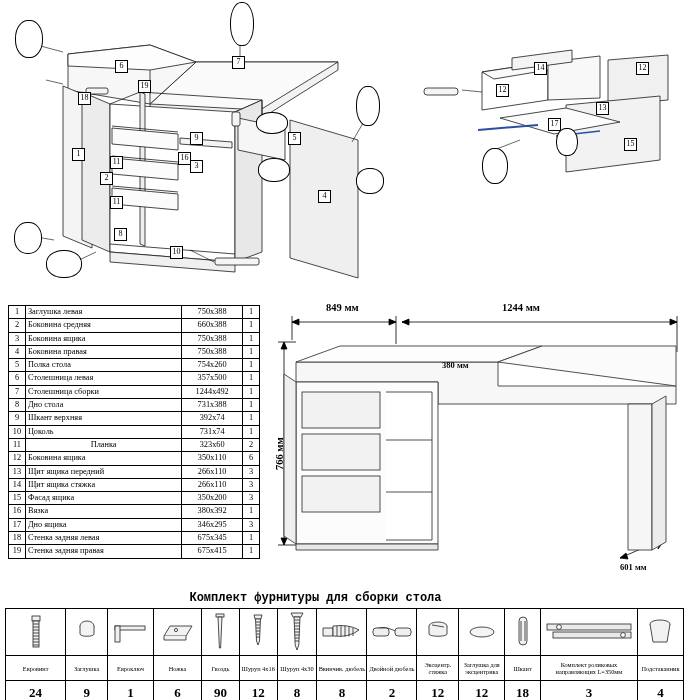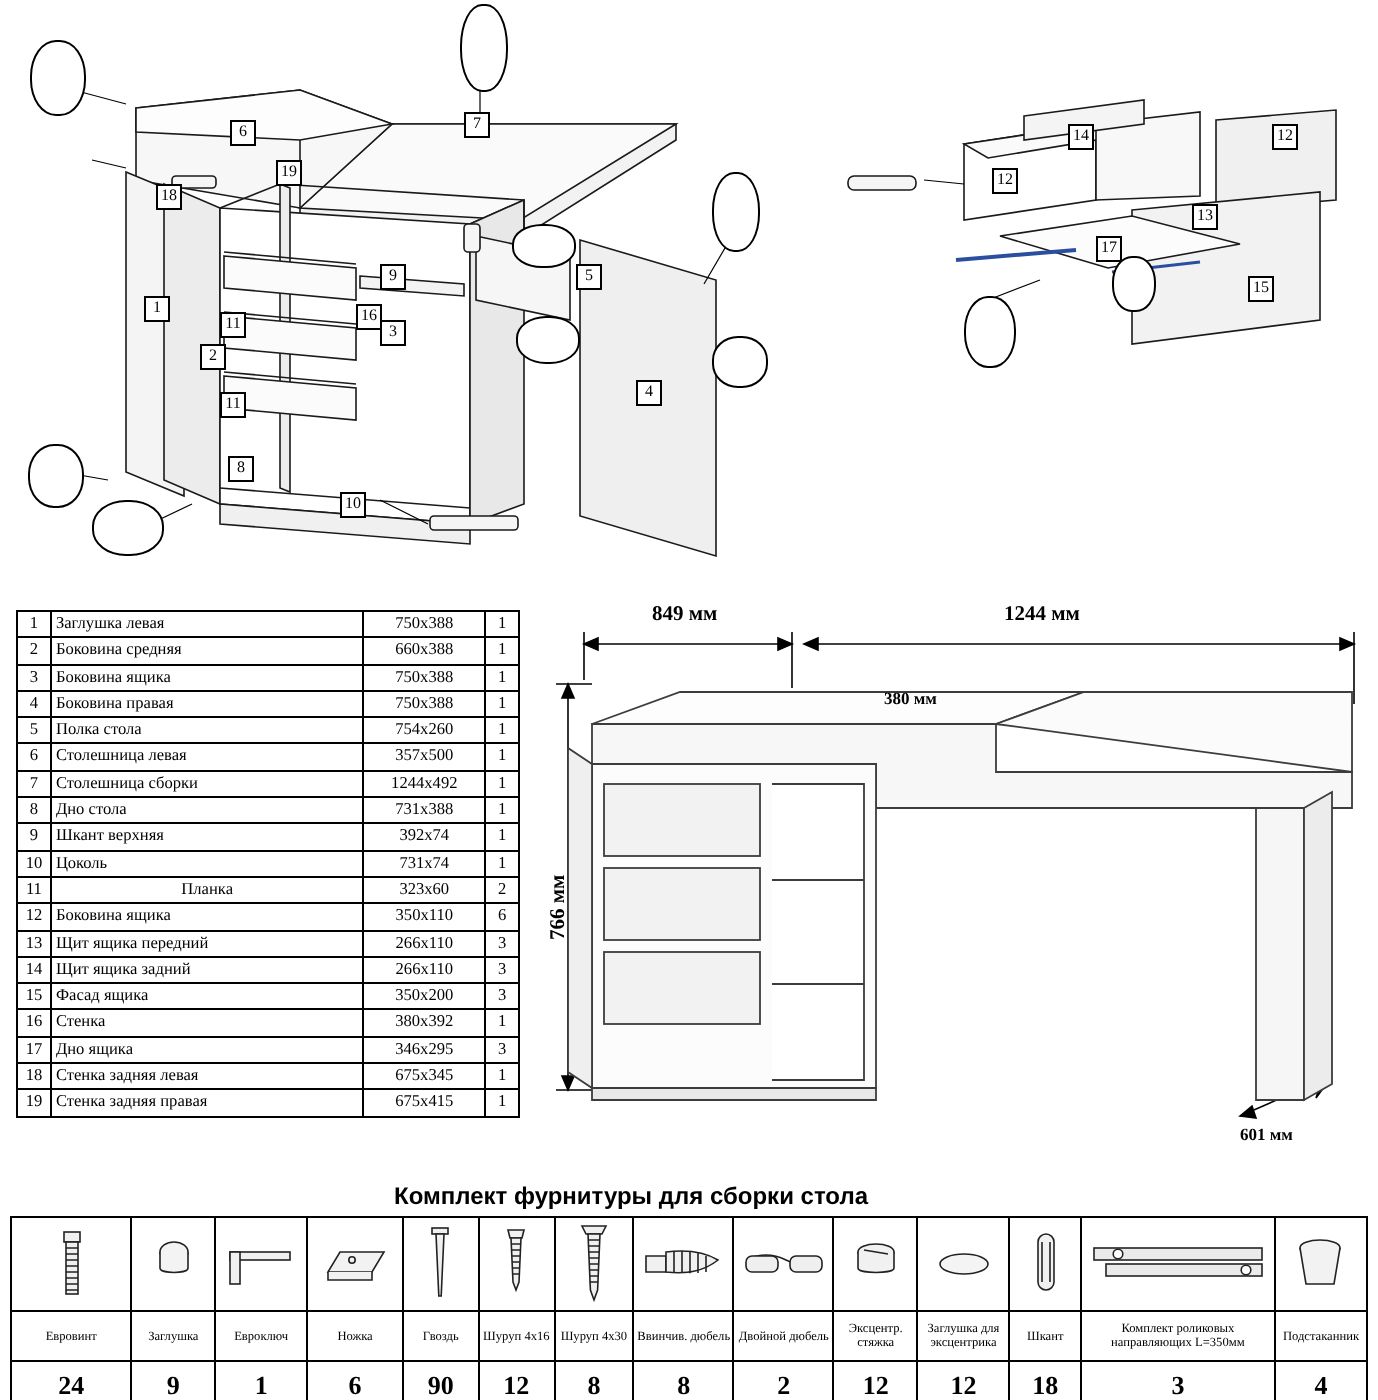--- a/index.html
+++ b/index.html
@@ -56,21 +56,21 @@
 
   
   #dim-draw{left:262px;top:300px;width:427px;height:288px;}
   .dim-text{position:absolute;font-size:10.5px;font-weight:bold;font-family:"Liberation Serif",serif;}
   .dim-text.vert{transform:rotate(-90deg);transform-origin:left top;}
   .dim-small{position:absolute;font-size:8.5px;font-weight:bold;font-family:"Liberation Serif",serif;}
 
   
   #kit-title{
     position:absolute;left:0;top:591px;width:631px;text-align:center;
-    font-size:12px;font-weight:bold;font-family:Liberation Sans, sans-serif;
+    font-size:12px;font-weight:bold;font-family:Liberation Mono, monospace;
   }
   #kit-table{
     position:absolute;left:5px;top:608px;width:679px;
     border-collapse:collapse;
     font-family:"Liberation Serif",serif;
   }
   #kit-table td{border:1px solid #000;text-align:center;vertical-align:middle;}
   #kit-table tr.icons td{height:46px;padding:0;}
   #kit-table tr.names td{height:22px;font-size:6.3px;line-height:7px;padding:1px;}
   #kit-table tr.counts td{height:22px;font-size:13px;font-weight:bold;}
@@ -280,33 +280,33 @@
           <td class="c-qty">6</td>
         </tr>
         <tr>
           <td class="c-idx">13</td>
           <td class="c-name">Щит ящика передний</td>
           <td class="c-dim">266x110</td>
           <td class="c-qty">3</td>
         </tr>
         <tr>
           <td class="c-idx">14</td>
-          <td class="c-name">Щит ящика задний</td>
+          <td class="c-name">Щит ящика стяжка</td>
           <td class="c-dim">266x110</td>
           <td class="c-qty">3</td>
         </tr>
         <tr>
           <td class="c-idx">15</td>
           <td class="c-name">Фасад ящика</td>
           <td class="c-dim">350x200</td>
           <td class="c-qty">3</td>
         </tr>
         <tr>
           <td class="c-idx">16</td>
-          <td class="c-name">Стенка</td>
+          <td class="c-name">Вязка</td>
           <td class="c-dim">380x392</td>
           <td class="c-qty">1</td>
         </tr>
         <tr>
           <td class="c-idx">17</td>
           <td class="c-name">Дно ящика</td>
           <td class="c-dim">346x295</td>
           <td class="c-qty">3</td>
         </tr>
         <tr>
@@ -374,21 +374,21 @@
         <polygon points="366,104 390,104 390,250 366,250" fill="#f6f6f6"></polygon>
         <polygon points="390,104 404,96 404,242 390,250" fill="#ececec"></polygon>
 
         <polygon points="34,244 176,244 176,250 34,250" fill="#e8e8e8"></polygon>
       </g>
     </svg>
 
     <div class="dim-text" style="left:64px;top:2px;">849 мм</div>
     <div class="dim-text" style="left:240px;top:2px;">1244 мм</div>
     <div class="dim-text vert" style="left:12px;top:170px;">766 мм</div>
-    <div class="dim-small" style="left:180px;top:44px;">380 мм</div>
+    <div class="dim-small" style="left:180px;top:60px;">380 мм</div>
     <div class="dim-small" style="left:358px;top:262px;">601 мм</div>
   </div>
 
   <div id="kit-title">Комплект фурнитуры для сборки стола</div>
 
   <table id="kit-table">
     <tbody>
       <tr class="icons" id="kit-icons">
           <td style="width: 58px;">
             <div style="display:flex;align-items:center;justify-content:center;">

